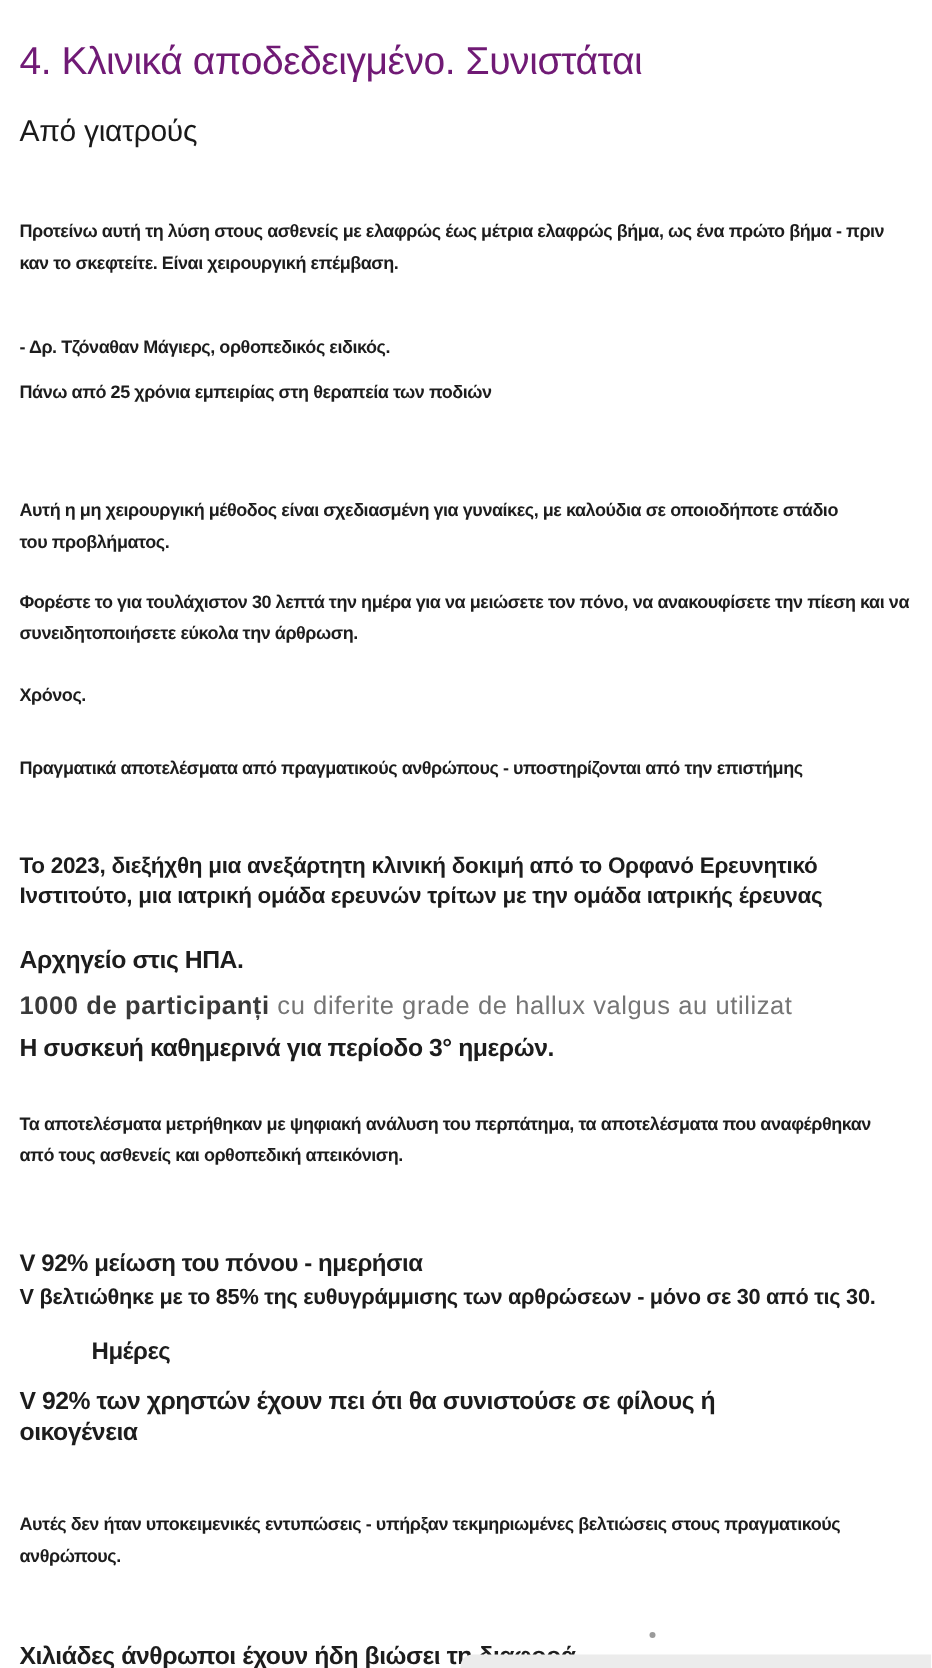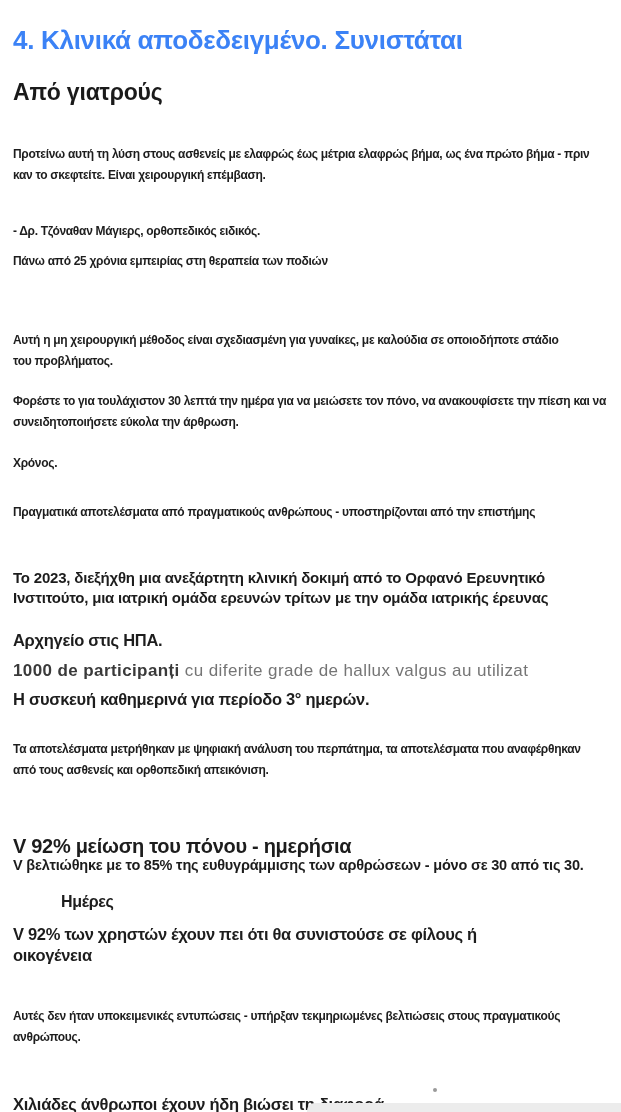--- a/index.html
+++ b/index.html
@@ -13,28 +13,28 @@
     height: 1112px;
     background: #ffffff;
     overflow: hidden;
     font-family: "Liberation Sans", "DejaVu Sans", sans-serif;
     color: #1c1c1c;
   }
   .abs { position: absolute; left: 13px; }
   .title {
     top: 8px;
     font-size: 26px;
-    font-weight: 700;
+    font-weight: 400;
     letter-spacing: -0.3px;
-    color: #3b82f6;
+    color: #701a75;
   }
   .subtitle {
     top: 60px;
-    font-size: 23px;
-    font-weight: 700;
+    font-size: 20px;
+    font-weight: 400;
     letter-spacing: -0.2px;
     color: #1a1a1a;
   }
   .body-text {
     font-size: 12px;
     font-weight: 700;
     line-height: 21px;
     letter-spacing: -0.3px;
     color: #1d1d1d;
   }
@@ -57,21 +57,21 @@
     top: 644px;
     width: 600px;
     font-size: 17px;
     letter-spacing: 0.4px;
     white-space: nowrap;
   }
   .participants .p-bold { font-weight: 700; color: #3a3a3a; }
   .participants .p-rest { font-weight: 400; color: #757575; margin-top: 44px; }
   .device-usage { top: 672px; font-size: 16.5px; }
   .measurement { top: 727px; width: 575px; }
-  .stat-pain   { top: 816px; font-size: 20px; width: 600px; }
+  .stat-pain   { top: 816px; font-size: 16px; width: 600px; }
   .stat-align {
     top: 841px; width: 604px;
     font-size: 14.5px;
     font-weight: 700;
     line-height: 18px;
     letter-spacing: -0.2px;
   }
   .days-label  { top: 875px; font-size: 16px; margin-left: 48px; }
   .stat-recommend { top: 907px; font-size: 16.5px; width: 535px; }
   .objective   { top: 994px; width: 575px; }

